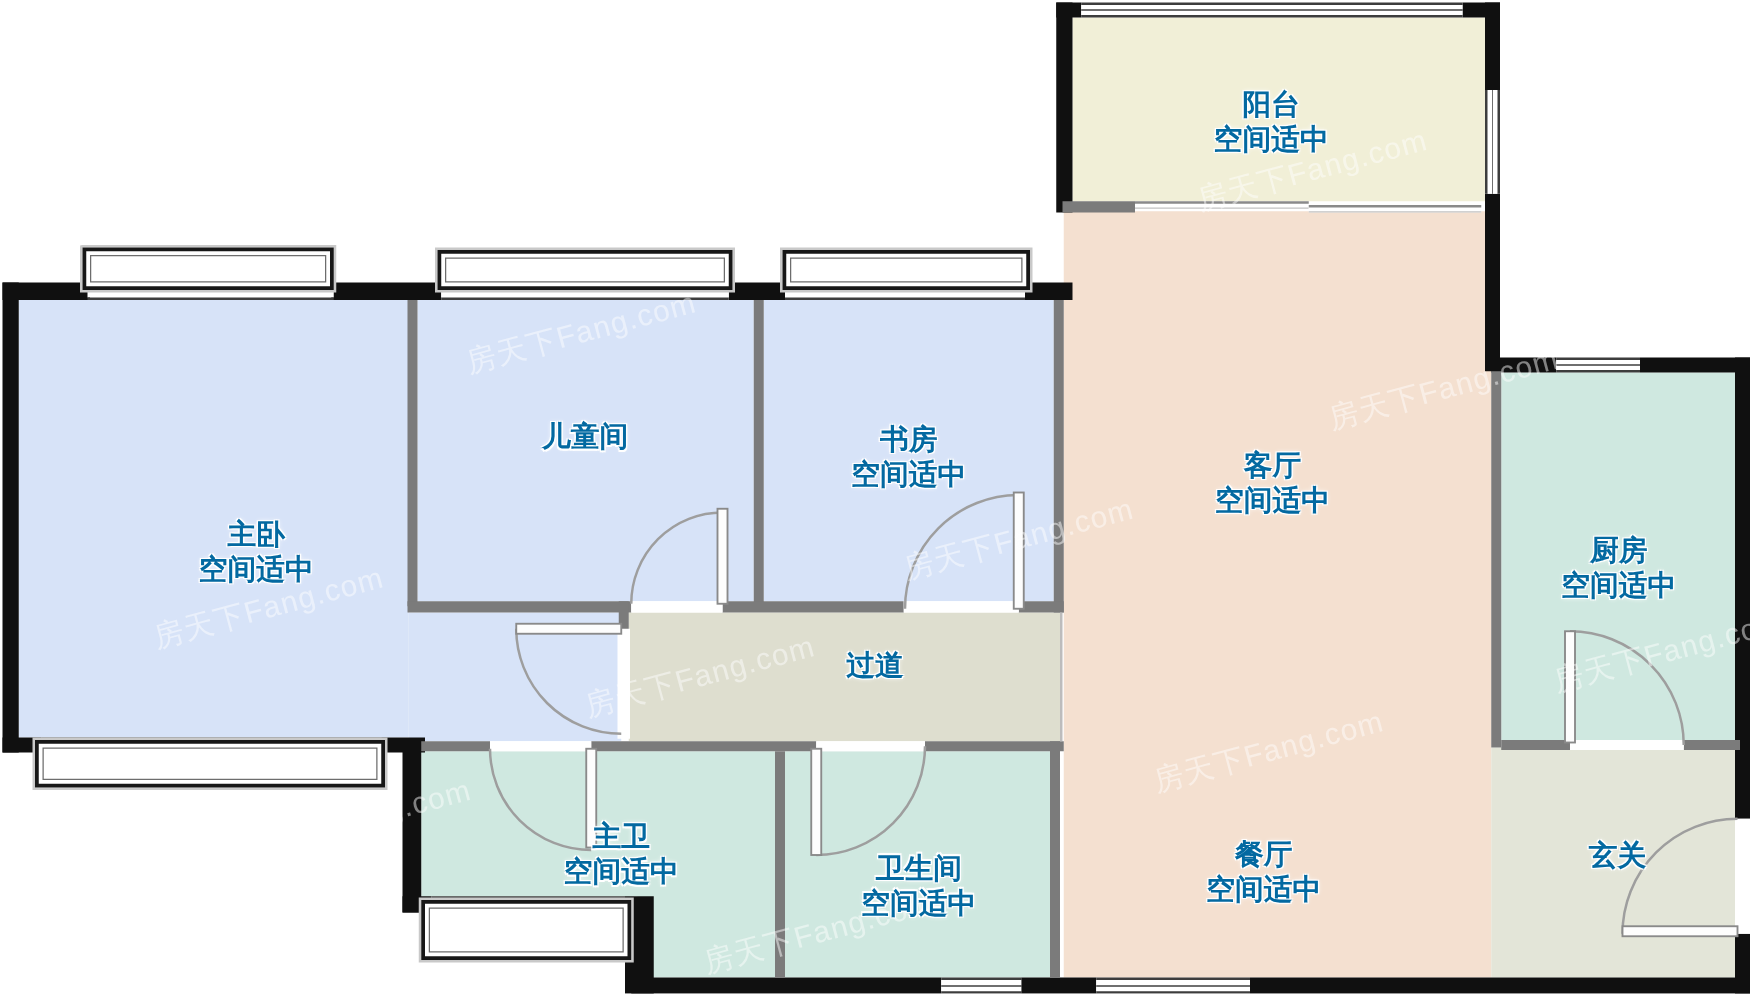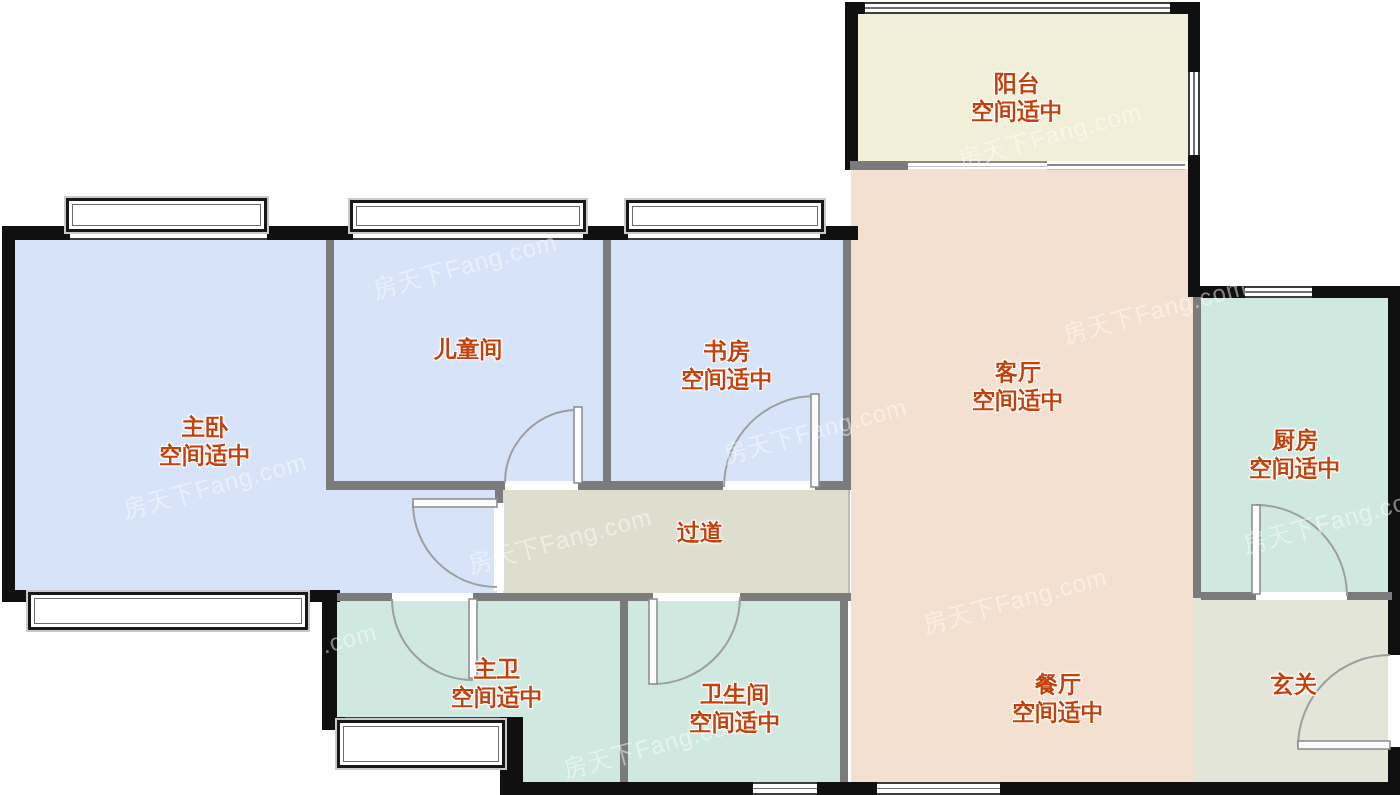--- a/index.html
+++ b/index.html
@@ -13,21 +13,21 @@
   
   .win-h{position:absolute;background:linear-gradient(#ffffff 0 42%,#6f6f6f 42% 58%,#ffffff 58% 100%);
          border-top:2px solid #3d3d3d;border-bottom:2px solid #3d3d3d;box-sizing:border-box;}
   .win-v{position:absolute;background:linear-gradient(to right,#ffffff 0 42%,#6f6f6f 42% 58%,#ffffff 58% 100%);
          border-left:2px solid #3d3d3d;border-right:2px solid #3d3d3d;box-sizing:border-box;}
   .slide{position:absolute;background:#fff;border-top:2px solid #8a8a8a;border-bottom:1px solid #c2c2c2;box-sizing:border-box;}
   
   .bay{position:absolute;background:#fff;border:3px solid #171717;box-shadow:0 0 0 2px #c9c9c9;box-sizing:border-box;}
   .bay i{position:absolute;left:3px;right:3px;top:3px;bottom:3px;border:1px solid #6d6d6d;}
   .label{position:absolute;transform:translate(-50%,-50%);text-align:center;
-         font-size:23px;font-weight:700;color:#c2410c;line-height:28px;white-space:nowrap;z-index:30;
+         font-size:23px;font-weight:700;color:#0369a1;line-height:28px;white-space:nowrap;z-index:30;
          text-shadow:-1px -1px 0 #fff,1px -1px 0 #fff,-1px 1px 0 #fff,1px 1px 0 #fff,0 0 4px #fff;}
   .label span{display:block;}
   .wm{position:absolute;color:#ffffff;opacity:.48;font-size:24px;font-weight:400;
       transform:rotate(-15deg);white-space:nowrap;z-index:25;pointer-events:none;letter-spacing:1px;}
   svg.doors{position:absolute;left:0;top:0;z-index:20;pointer-events:none;}
 </style>
 </head>
 <body>
 
 <div class="plan">
@@ -172,21 +172,21 @@
     <span>过道</span>
   </div>
   <div class="label" style="left:497px;top:683px;">
     <span>主卫</span>
     <span>空间适中</span>
   </div>
   <div class="label" style="left:735px;top:708px;">
     <span>卫生间</span>
     <span>空间适中</span>
   </div>
-  <div class="label" style="left:1058px;top:698px;">
+  <div class="label" style="left:1011px;top:698px;font-family:Liberation Serif, serif;">
     <span>餐厅</span>
     <span>空间适中</span>
   </div>
   <div class="label" style="left:1294px;top:684px;">
     <span>玄关</span>
   </div>
 
   <span class="wm" style="left:630px;top:55px;">房天下Fang.com</span>
   <span class="wm" style="left:30px;top:155px;">房天下Fang.com</span>
   <span class="wm" style="left:370px;top:250px;">房天下Fang.com</span>

